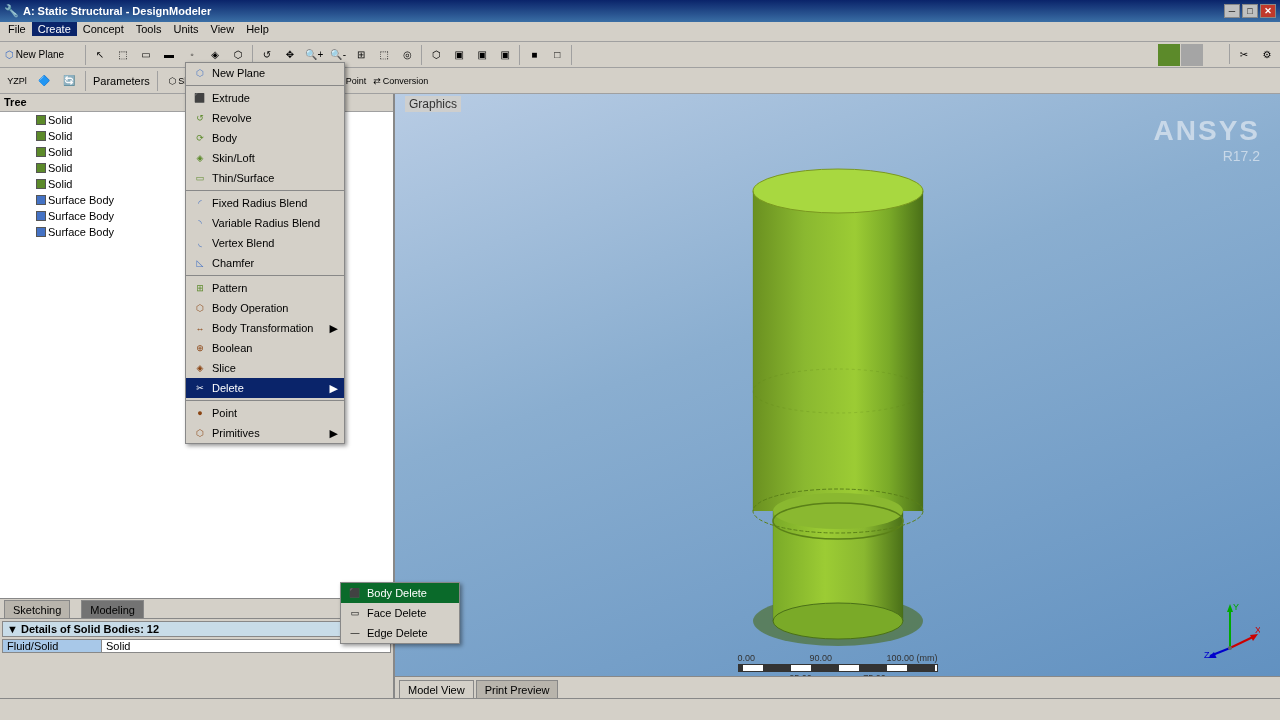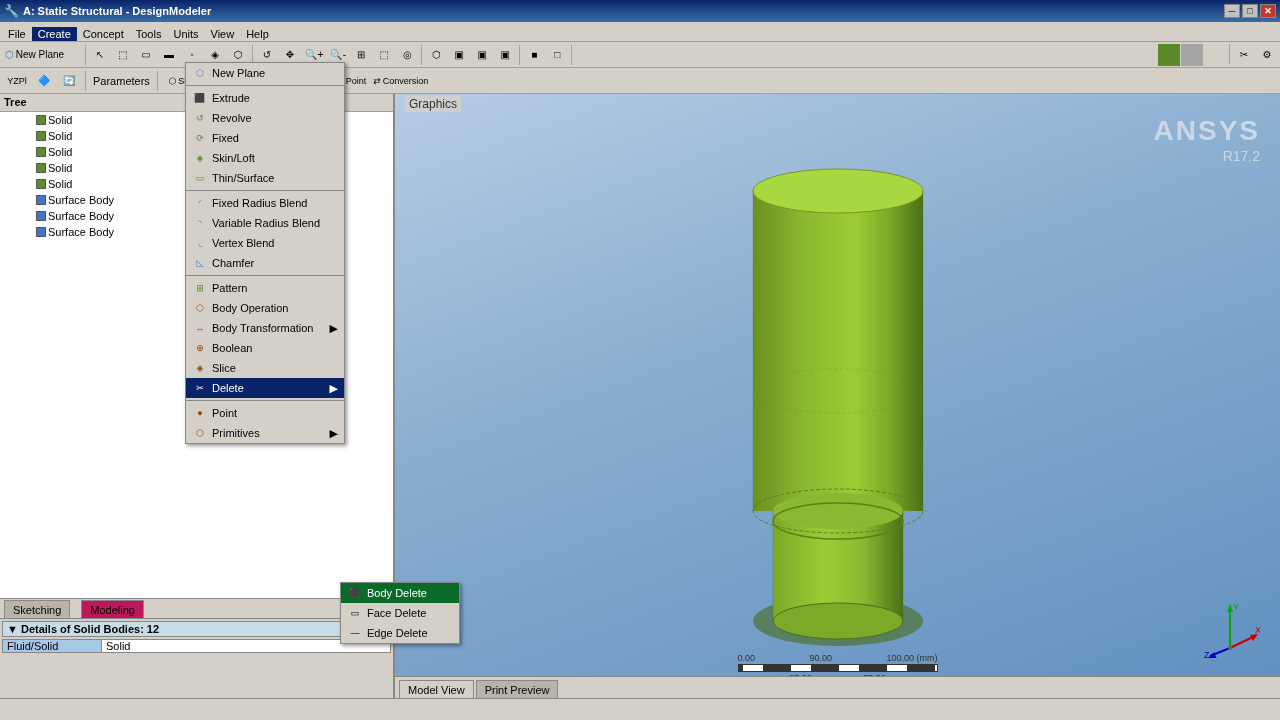--- a/index.html
+++ b/index.html
@@ -25,21 +25,21 @@
       display: flex; align-items: center; justify-content: center;
       cursor: pointer;
       color: #000;
     }
 
     
     #menubar {
       height: 20px;
       background: #d4d0c8;
       display: flex;
-      align-items: flex-end;
+      align-items: flex-start;
       padding: 0 2px;
       border-bottom: 1px solid #a0a0a0;
     }
     .menu-item {
       padding: 1px 6px;
       cursor: pointer;
       font-size: 11px;
     }
 
     
@@ -117,21 +117,21 @@
     .bottom-tab {
       height: 18px;
       padding: 0 8px;
       background: #b8b4ac;
       border: 1px solid #888;
       border-bottom: none;
       font-size: 11px;
       cursor: pointer;
       display: flex; align-items: center;
     }
-    .bottom-tab.active { background: #be185d; }
+    .bottom-tab.active { background: #737373; }
 
     
     #details-view {
       height: 80px;
       background: #d4d0c8;
       border-top: 1px solid #888;
     }
     .details-header {
       height: 18px;
       background: #d4d0c8;
@@ -594,21 +594,21 @@
   <div class="menu-dropdown-item">
     <span class="item-icon" style="color:#5c8a2a;">⬛</span>
     <span>Extrude</span>
   </div>
   <div class="menu-dropdown-item">
     <span class="item-icon" style="color:#5c8a2a;">↺</span>
     <span>Revolve</span>
   </div>
   <div class="menu-dropdown-item">
     <span class="item-icon" style="color:#5c8a2a;">⟳</span>
-    <span>Fixed</span>
+    <span>Body</span>
   </div>
   <div class="menu-dropdown-item">
     <span class="item-icon" style="color:#5c8a2a;">◈</span>
     <span>Skin/Loft</span>
   </div>
   <div class="menu-dropdown-item">
     <span class="item-icon" style="color:#5c8a2a;">▭</span>
     <span>Thin/Surface</span>
   </div>
   <div class="menu-separator"></div>

